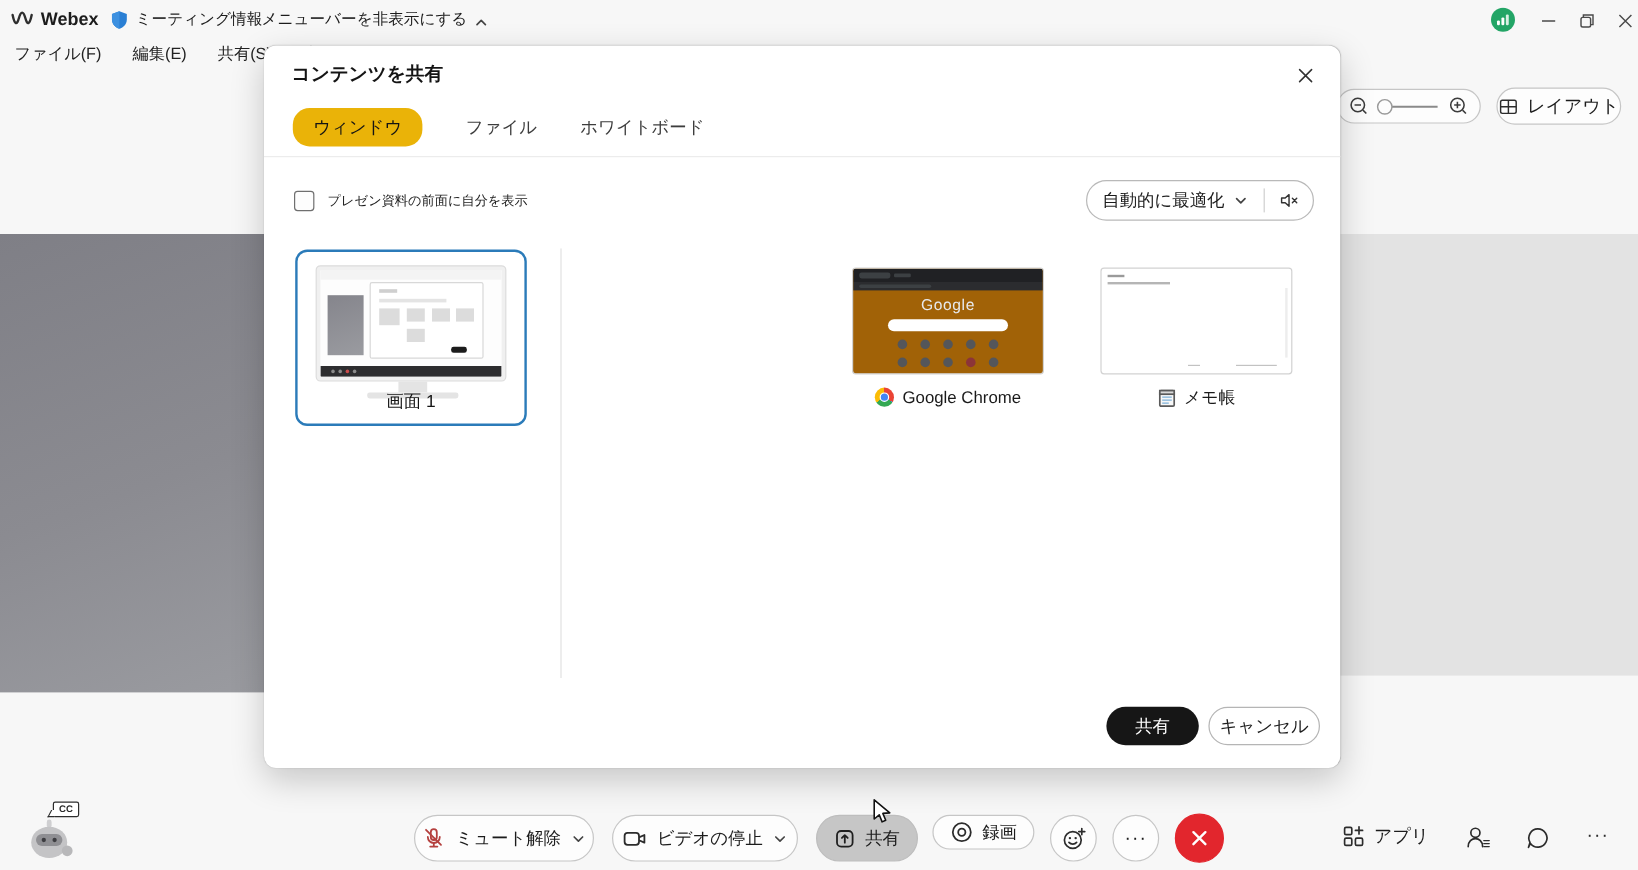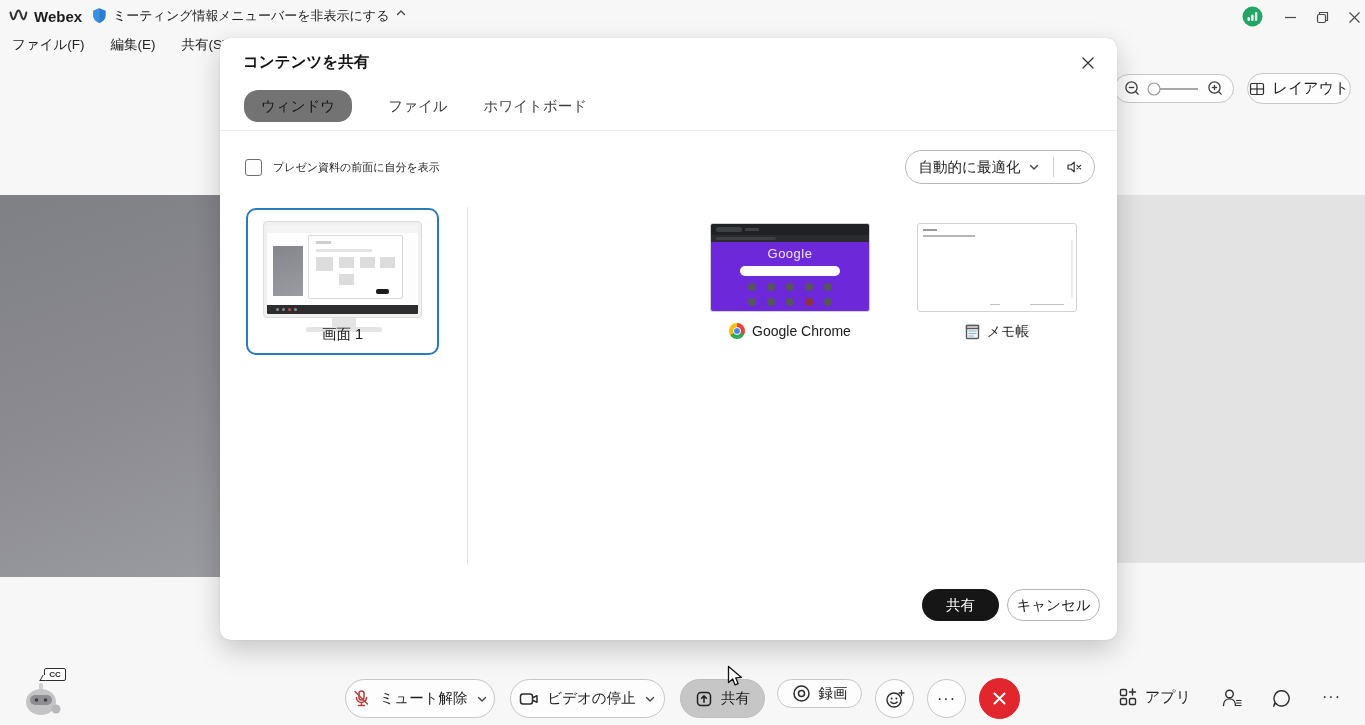--- a/index.html
+++ b/index.html
@@ -2,35 +2,35 @@
 <html><head>
 <meta charset="utf-8">
 <style>
   *{margin:0;padding:0;box-sizing:border-box}
   html,body{width:1365px;height:725px;overflow:hidden}
   body{font-family:"Liberation Sans","DejaVu Sans",sans-serif;background:#f7f7f7;color:#1c1c1c;position:relative}
   .abs{position:absolute}
   svg{display:block}
   
   .titlebar{position:absolute;left:0;top:0;width:1365px;height:32px;display:flex;align-items:center;font-size:13px}
-  .tb-item{display:flex;align-items:flex-start;gap:6px}
+  .tb-item{display:flex;align-items:flex-end;gap:6px}
   .menubar{position:absolute;left:0;top:32px;width:1365px;height:26px;display:flex;align-items:center;gap:26px;padding-left:12px;font-size:13.5px;color:#222}
   .winbtn{position:absolute;top:6px;width:28px;height:22px;display:flex;align-items:center;justify-content:center}
   
   .stageband{position:absolute;left:0;top:195px;width:1365px;height:368px;background:#e3e3e3}
   .selfvideo{position:absolute;left:0;top:195px;width:220px;height:382px;background:linear-gradient(160deg,#7f7f86 0%,#8b8b91 55%,#9a9ba0 100%)}
   
   .pill{position:absolute;display:flex;align-items:center;justify-content:center;gap:8px;border:1px solid #c6c6c6;background:#fdfdfd;border-radius:20px;font-size:14.5px;color:#1c1c1c}
   .cbtn{position:absolute;display:flex;align-items:center;justify-content:center;border:1px solid #c6c6c6;background:#fdfdfd;border-radius:50%}
   
   .dialog{position:absolute;left:220px;top:38px;width:897px;height:602px;background:#fff;border-radius:10px;box-shadow:0 10px 28px rgba(0,0,0,.20),0 0 1px rgba(0,0,0,.25);z-index:5}
   .dlg-title{position:absolute;left:23px;top:14px;font-size:15.5px;font-weight:bold;color:#141414}
   .dlg-close{position:absolute;right:14px;top:10px;width:30px;height:30px;display:flex;align-items:center;justify-content:center;border-radius:6px}
   .tabs{position:absolute;left:24px;top:52px;display:flex;align-items:center;gap:36px;font-size:14.5px;color:#3d3d3d}
-  .tab-sel{background:#737373;border-radius:14px;height:25px;display:flex;align-items:center;padding:16px 17px;color:#141414}
+  .tab-sel{background:#eab308;border-radius:14px;height:25px;display:flex;align-items:center;padding:16px 17px;color:#141414}
   .tabline{position:absolute;left:0;top:92px;width:100%;height:1px;background:#ececec}
   .chkrow{position:absolute;left:25px;top:121px;display:flex;align-items:center;gap:11px;font-size:11px}
   .chk{width:17px;height:17px;border:1.5px solid #6f6f6f;border-radius:3px;background:#fdfdfd}
   .optpill{position:absolute;left:685px;top:112px;width:190px;height:34px;border:1px solid #b9b9b9;border-radius:17px;display:flex;align-items:center;background:#fff}
   .optmain{flex:1;display:flex;align-items:center;justify-content:center;gap:8px;font-size:14.5px}
   .optdiv{width:1px;height:20px;background:#cfcfcf}
   .optspk{width:40px;display:flex;align-items:center;justify-content:center}
   .screen-tile{position:absolute;left:26px;top:170px;width:193px;height:147px;border:2px solid #2b7bb9;border-radius:10px;background:#fff}
   .monitor{position:absolute;left:15px;top:11px;width:159px;height:97px;background:#f0f0f0;border:1px solid #dcdcdc;border-radius:4px;padding:3px}
   .mscr{position:relative;width:100%;height:100%;background:#fdfdfd;overflow:hidden;border-radius:1px}
@@ -220,21 +220,21 @@
     </div>
     <div class="mstand"></div>
     <div class="mbase"></div>
     <div class="screen-label">画面 1</div>
   </div>
 
   <div class="vdiv"></div>
 
 
   <div class="wtile" style="left:490px;top:185px">
-    <div class="wthumb shot" style="background:#6d28d9;display:block">
+    <div class="wthumb shot" style="background:#a16207;display:block">
       <div style="width:100%;height:11px;background:#202124;display:flex;align-items:center;gap:3px;padding-left:5px">
         <div style="width:26px;height:5px;background:#3c4043;border-radius:2px"></div>
         <div style="width:14px;height:3px;background:#3c4043;border-radius:1px"></div>
       </div>
       <div style="width:100%;height:7px;background:#2b2c2f;display:flex;align-items:center;padding-left:5px">
         <div style="width:60px;height:3px;background:#3c4043;border-radius:1.5px"></div>
       </div>
       <div class="cgoogle">Google</div>
       <div class="csearch"></div>
       <div class="crow">

